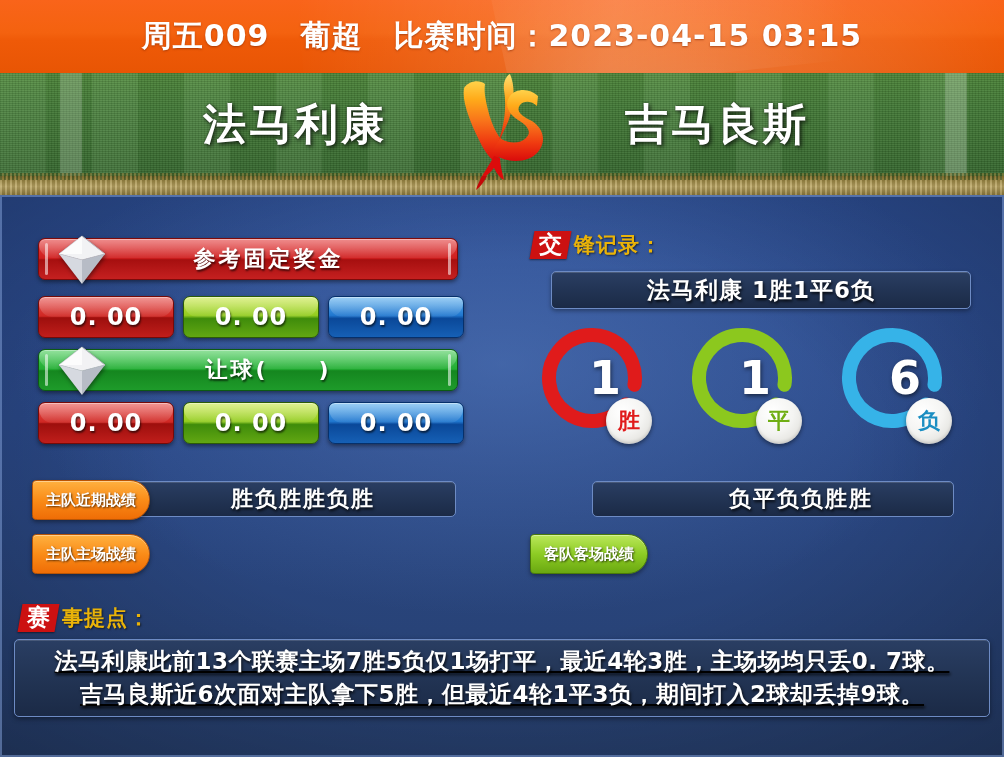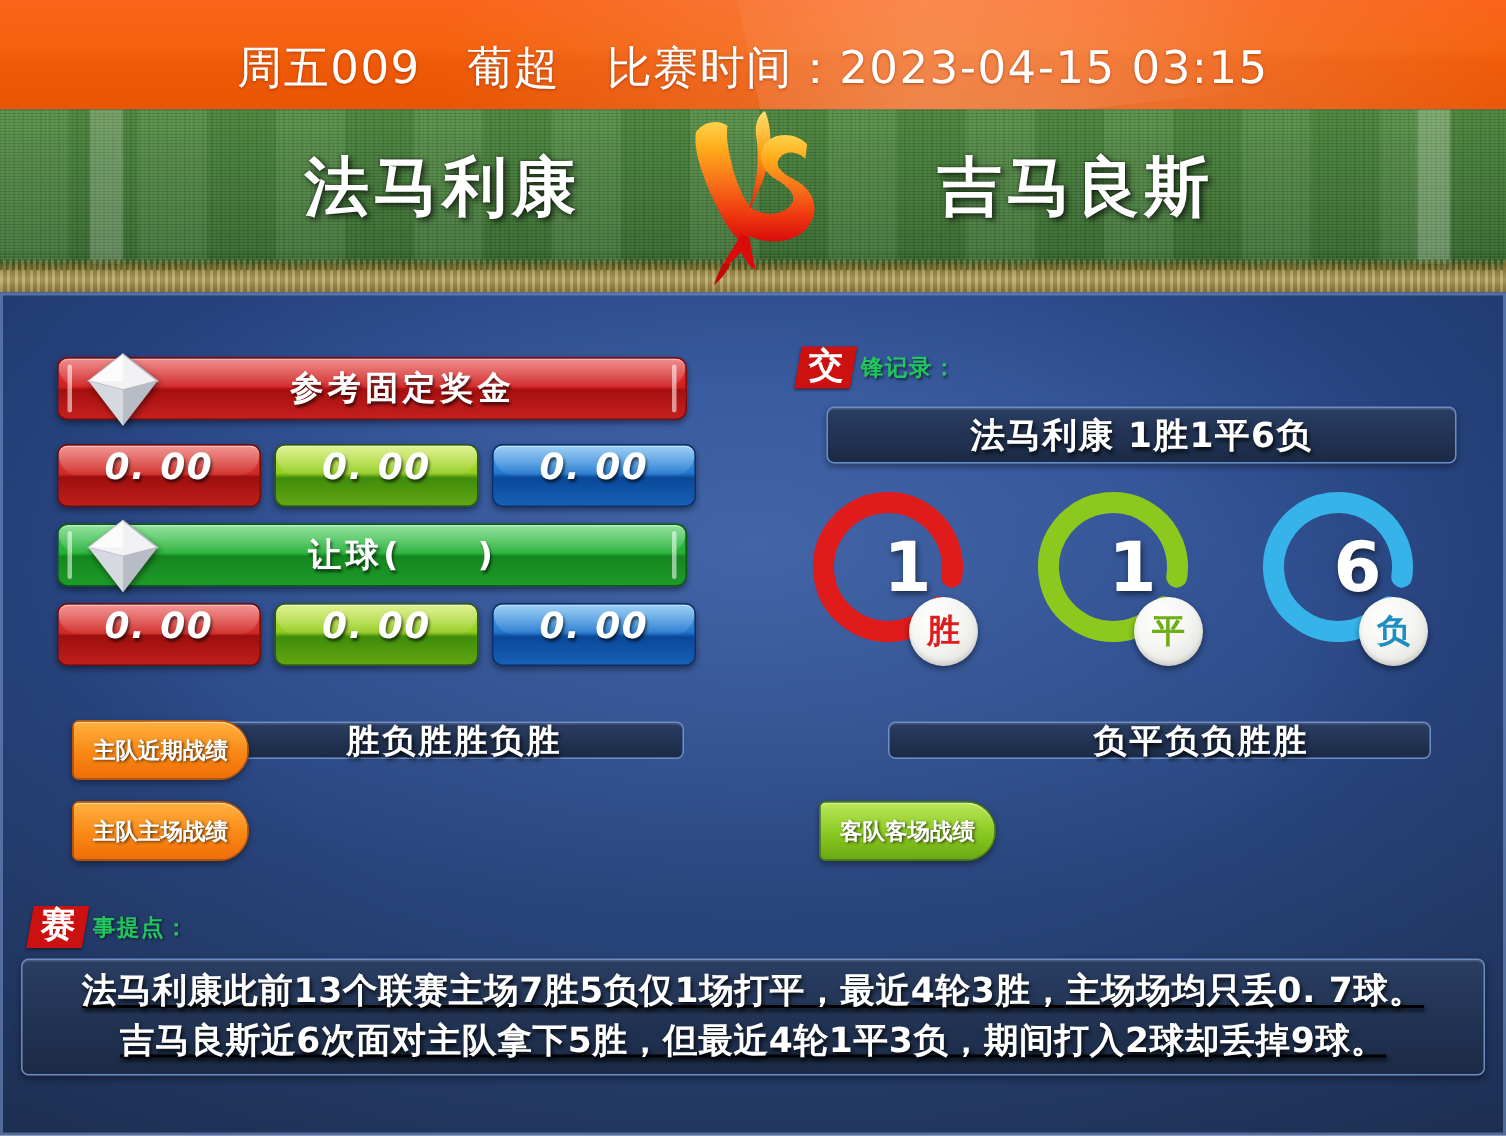--- a/index.html
+++ b/index.html
@@ -20,23 +20,23 @@
     position:absolute;right:-60px;top:-180px;width:560px;height:420px;
     background:radial-gradient(ellipse at 30% 70%, rgba(255,255,255,.22) 0%, rgba(255,255,255,0) 62%);
     transform:rotate(-12deg);pointer-events:none;
   }
   .header .sheen2{
     position:absolute;left:300px;top:-40px;width:700px;height:120px;
     background:linear-gradient(100deg, rgba(255,255,255,0) 0%, rgba(255,255,255,.16) 45%, rgba(255,255,255,0) 78%);
     transform:rotate(-6deg);pointer-events:none;
   }
   .header-title{
-    position:absolute;left:0;top:0;width:1004px;height:90px;
-    display:flex;align-items:center;justify-content:center;
-    color:#ffffff;font-size:30px;font-weight:normal;letter-spacing:1px;
+    position:absolute;left:0;top:0;width:1004px;height:73px;
+    display:flex;align-items:center;justify-content:center;
+    color:#ffffff;font-size:30px;font-weight:bold;letter-spacing:1px;
     text-shadow:0 1px 2px rgba(120,35,0,.55);
     white-space:pre;
   }
 
   
   .pitch{
     position:absolute;left:0;top:73px;width:1004px;height:103px;
     background:
       repeating-linear-gradient(90deg,
         rgba(255,255,255,.055) 0px, rgba(255,255,255,.055) 46px,
@@ -132,25 +132,25 @@
   }
   .tb-green{
     background:linear-gradient(180deg,#45cc56 0%,#22ad33 48%,#15861f 52%,#1e9b2a 100%);
     border:1px solid #0c5a13;
   }
 
   
   .odds-row{position:absolute;display:flex;gap:9px;}
   .odd{
     width:134px;height:40px;border-radius:7px;
-    display:flex;align-items:flex-start;justify-content:center;
+    display:flex;align-items:center;justify-content:center;
     color:#fff;font-size:24px;font-weight:bold;letter-spacing:1px;
     text-shadow:1px 2px 2px rgba(0,0,0,.6);
     box-shadow:0 2px 4px rgba(0,0,0,.45), inset 0 1px 0 rgba(255,255,255,.4);
-    position:relative;overflow:hidden;font-style:italic;
+    position:relative;overflow:hidden;
   }
   .odd::after{
     content:"";position:absolute;left:0;top:0;width:100%;height:50%;
     background:linear-gradient(180deg, rgba(255,255,255,.40) 0%, rgba(255,255,255,.05) 100%);
     border-radius:7px 7px 16px 16px;
   }
   .odd span{position:relative;z-index:2;}
   .odd-red{background:linear-gradient(180deg,#e8504c 0%,#cf2723 48%,#9d0f0d 52%,#c01e1b 100%);border:1px solid #760a08;}
   .odd-green{background:linear-gradient(180deg,#c9e84a 0%,#93cc1f 46%,#3f8c0b 54%,#62a712 100%);border:1px solid #2c5c06;}
   .odd-blue{background:linear-gradient(180deg,#59aeee 0%,#2077cf 46%,#0a4899 54%,#1660b5 100%);border:1px solid #06306b;}
@@ -158,21 +158,21 @@
   
   .sec-head{position:absolute;display:flex;align-items:center;}
   .sec-head .chip{
     background:#cc1111;color:#fff;font-size:23px;font-weight:bold;
     padding:2px 7px 3px 7px;line-height:1;
     transform:skewX(-10deg);
     box-shadow:0 1px 2px rgba(0,0,0,.5);
   }
   .sec-head .chip i{display:inline-block;transform:skewX(10deg);font-style:normal;}
   .sec-head .rest{
-    color:#22c55e;font-size:15px;font-weight:bold;margin-left:5px;letter-spacing:1px;
+    color:#eab308;font-size:21px;font-weight:bold;margin-left:5px;letter-spacing:1px;
     text-shadow:1px 1px 2px rgba(0,0,0,.6);
   }
 
   
   .darkbar{
     position:absolute;border-radius:5px;
     background:linear-gradient(180deg,#2a3e63 0%,#223454 50%,#1b2a46 100%);
     border:1px solid #6d8bc4;
     box-shadow:inset 0 1px 0 rgba(255,255,255,.16), 0 2px 4px rgba(0,0,0,.35);
     display:flex;align-items:center;justify-content:center;
@@ -195,32 +195,32 @@
     position:absolute;right:-6px;bottom:0;width:46px;height:46px;border-radius:50%;
     background:radial-gradient(circle at 36% 30%, #ffffff 0%, #f4f4f2 48%, #d9d8d2 100%);
     box-shadow:0 2px 4px rgba(0,0,0,.45), inset 0 -2px 3px rgba(0,0,0,.12);
     display:flex;align-items:center;justify-content:center;
     font-size:22px;font-weight:bold;z-index:4;
   }
 
   
   .form-row{position:absolute;height:38px;}
   .form-tag{
-    position:absolute;left:16px;top:0;width:116px;height:38px;
+    position:absolute;left:0;top:0;width:116px;height:38px;
     border-radius:6px 26px 26px 6px;
     display:flex;align-items:center;justify-content:center;
     color:#ffffff;font-size:15px;font-weight:bold;letter-spacing:0px;
     text-shadow:1px 1px 2px rgba(0,0,0,.65);
     box-shadow:0 2px 4px rgba(0,0,0,.4), inset 0 1px 0 rgba(255,255,255,.4);
     z-index:3;
   }
   .tag-orange{background:linear-gradient(180deg,#ffb140 0%,#fa8c18 50%,#ef6d06 100%);border:1px solid #b95505;}
   .tag-lime{background:linear-gradient(180deg,#bbe75a 0%,#8dcc24 50%,#6aa811 100%);border:1px solid #4b7c08;}
   .form-val{
-    position:absolute;left:62px;top:1px;height:25px;right:0;
+    position:absolute;left:62px;top:1px;height:36px;right:0;
     border-radius:5px;
     background:linear-gradient(180deg,#2a3e63 0%,#223454 50%,#1b2a46 100%);
     border:1px solid #6d8bc4;
     box-shadow:inset 0 1px 0 rgba(255,255,255,.14);
     display:flex;align-items:center;justify-content:center;
     padding-left:56px;box-sizing:border-box;
     color:#ffffff;font-size:22px;font-weight:bold;letter-spacing:2px;
     text-shadow:1px 2px 3px rgba(0,0,0,.85);
     z-index:1;
     text-align:right;

